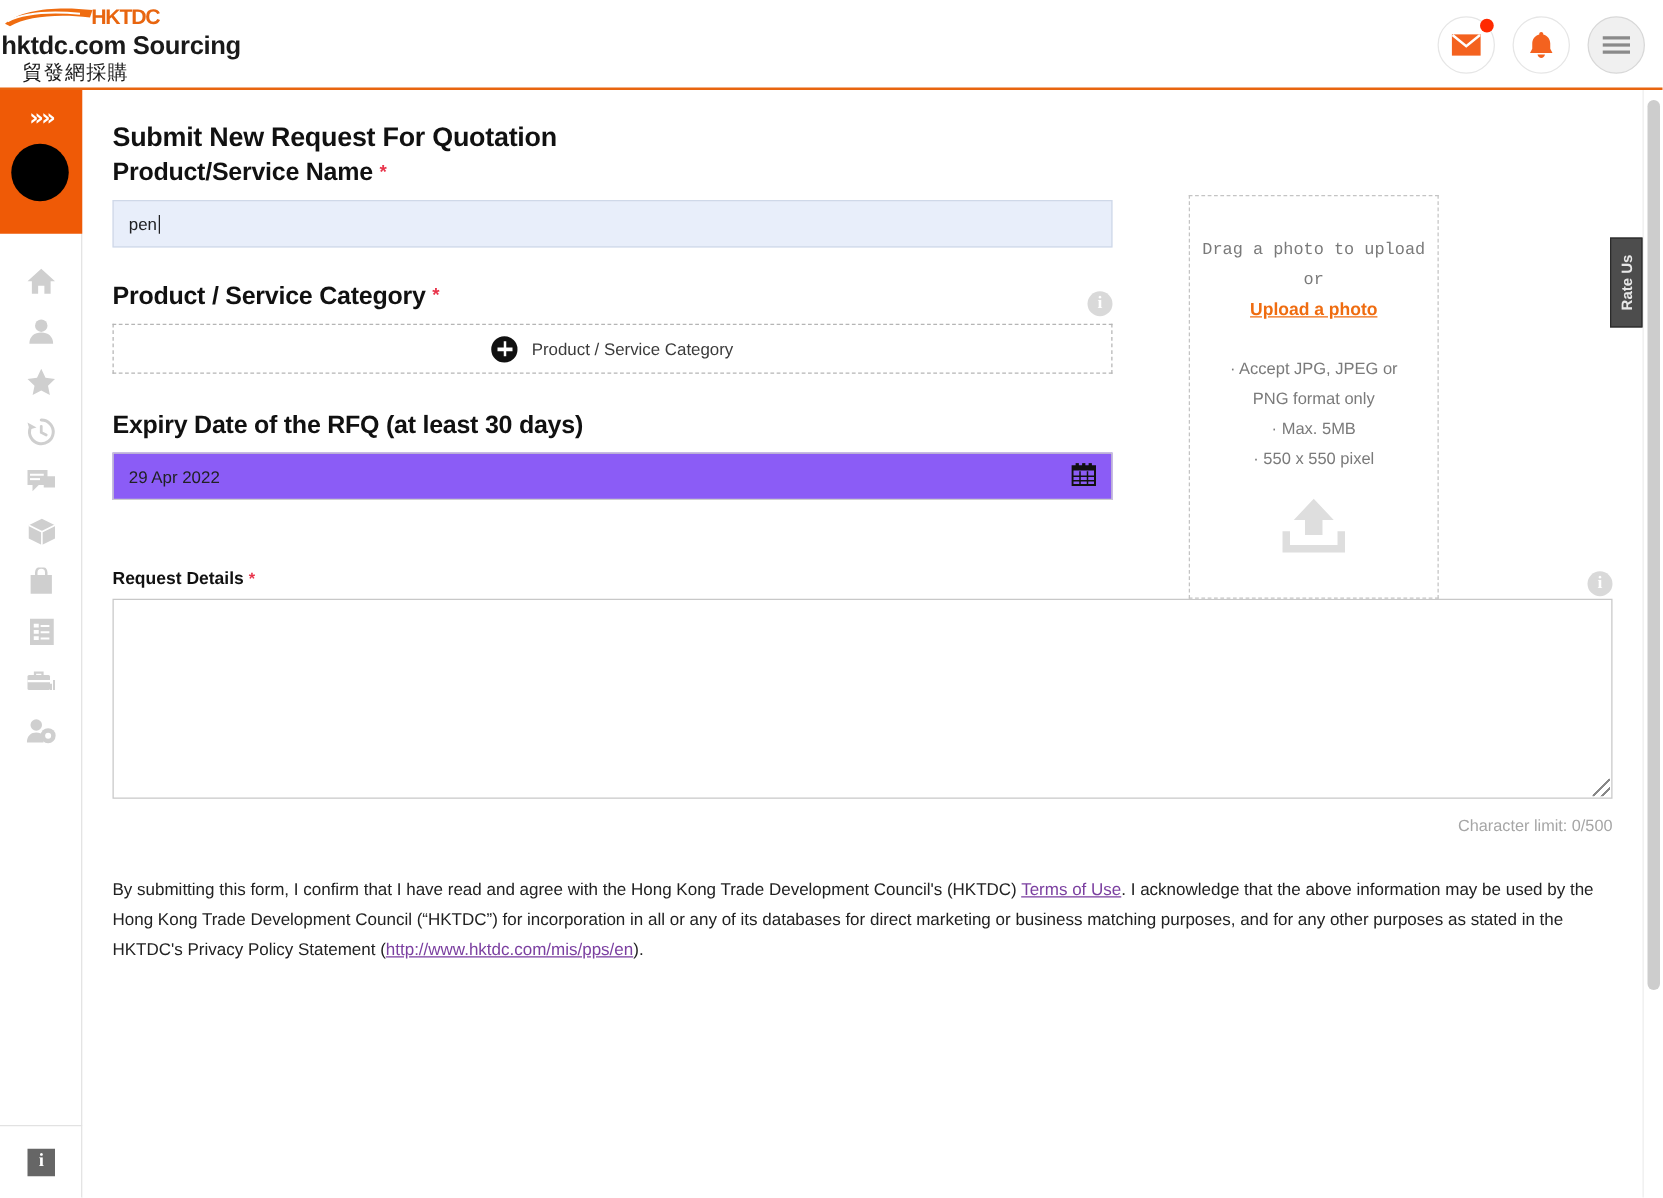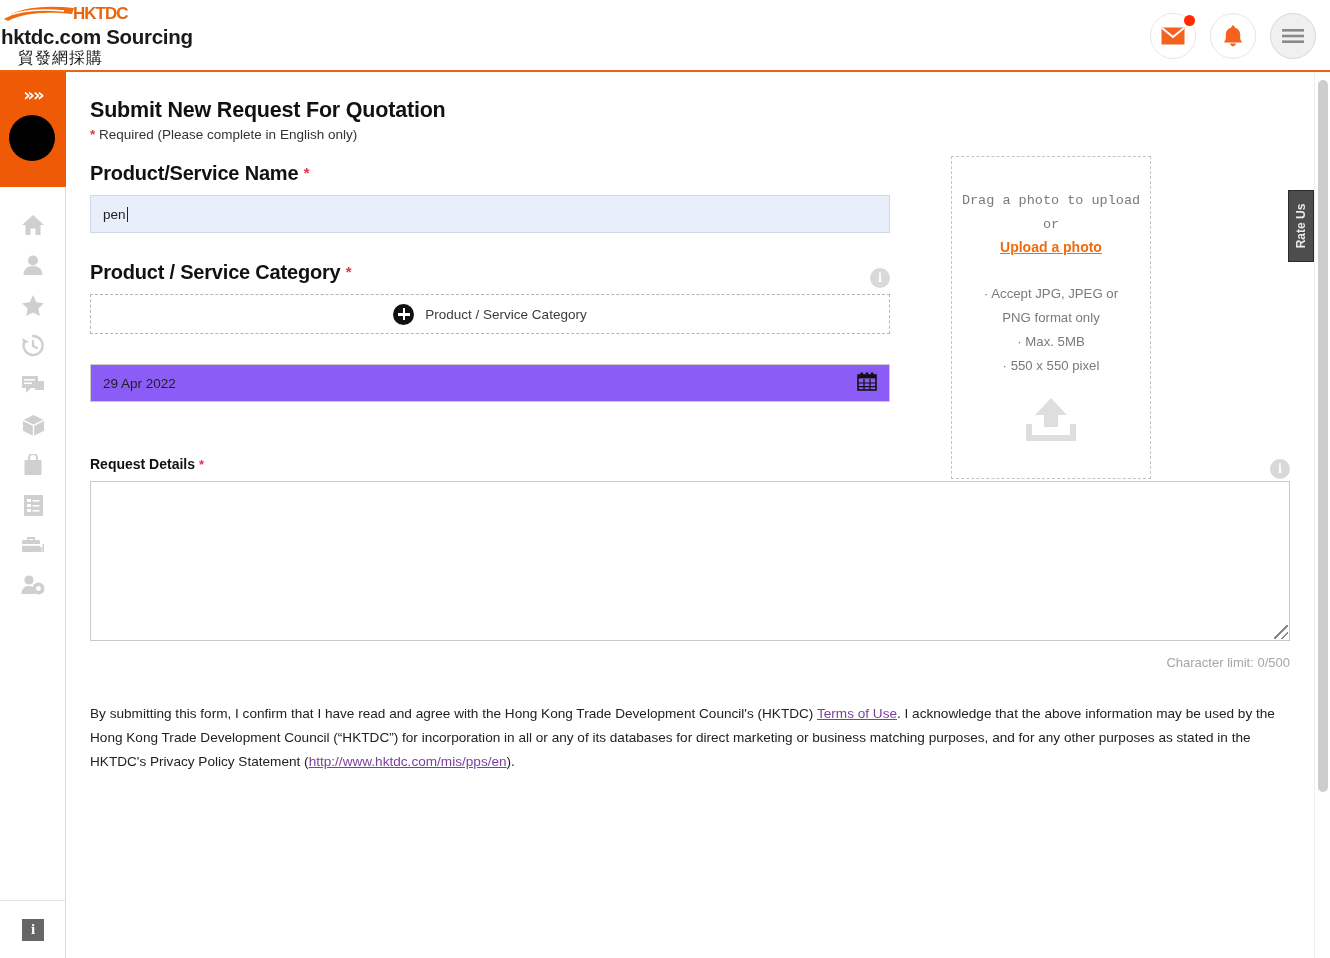--- a/index.html
+++ b/index.html
@@ -409,24 +409,20 @@
 
   <div id="sidebar-foot">
     <div class="info-box">i</div>
   </div>
 </div>
 
 <div id="main">
   <div id="content">
 
     <h1 class="page-title">Submit New Request For Quotation</h1>
-    <p class="req-note">
-      <span class="ast">*</span>
-      <span>Required (Please complete in English only)</span>
-    </p>
 
     
     <h2 class="field-label">
       <span>Product/Service Name</span>
       <span class="ast">*</span>
     </h2>
     <div class="text-input">
       <span>pen</span>
         <span class="caret"></span>
     </div>
@@ -438,20 +434,21 @@
         <span class="ast">*</span>
       </h2>
       <div class="info-circle">i</div>
     </div>
     <div class="category-picker">
       <span class="plus-icon"></span>
       <span class="picker-text">Product / Service Category</span>
     </div>
 
     
+    <h2 class="field-label">Expiry Date of the RFQ (at least 30 days)</h2>
     <div class="date-input">
       <span>29 Apr 2022</span>
       <span>
         <svg width="20" height="19" viewBox="0 0 20 19">
           <rect x="1" y="3" width="18" height="15" fill="none" stroke="#111" stroke-width="1.6"></rect>
           <rect x="1" y="3" width="18" height="3.4" fill="#111"></rect>
           <rect x="3.5" y="0.5" width="2.6" height="3.6" fill="#111"></rect>
           <rect x="8.7" y="0.5" width="2.6" height="3.6" fill="#111"></rect>
           <rect x="13.9" y="0.5" width="2.6" height="3.6" fill="#111"></rect>
           <path d="M7 7 L7 18 M13 7 L13 18 M1 11 L19 11 M1 14.6 L19 14.6" stroke="#111" stroke-width="1.2"></path>

